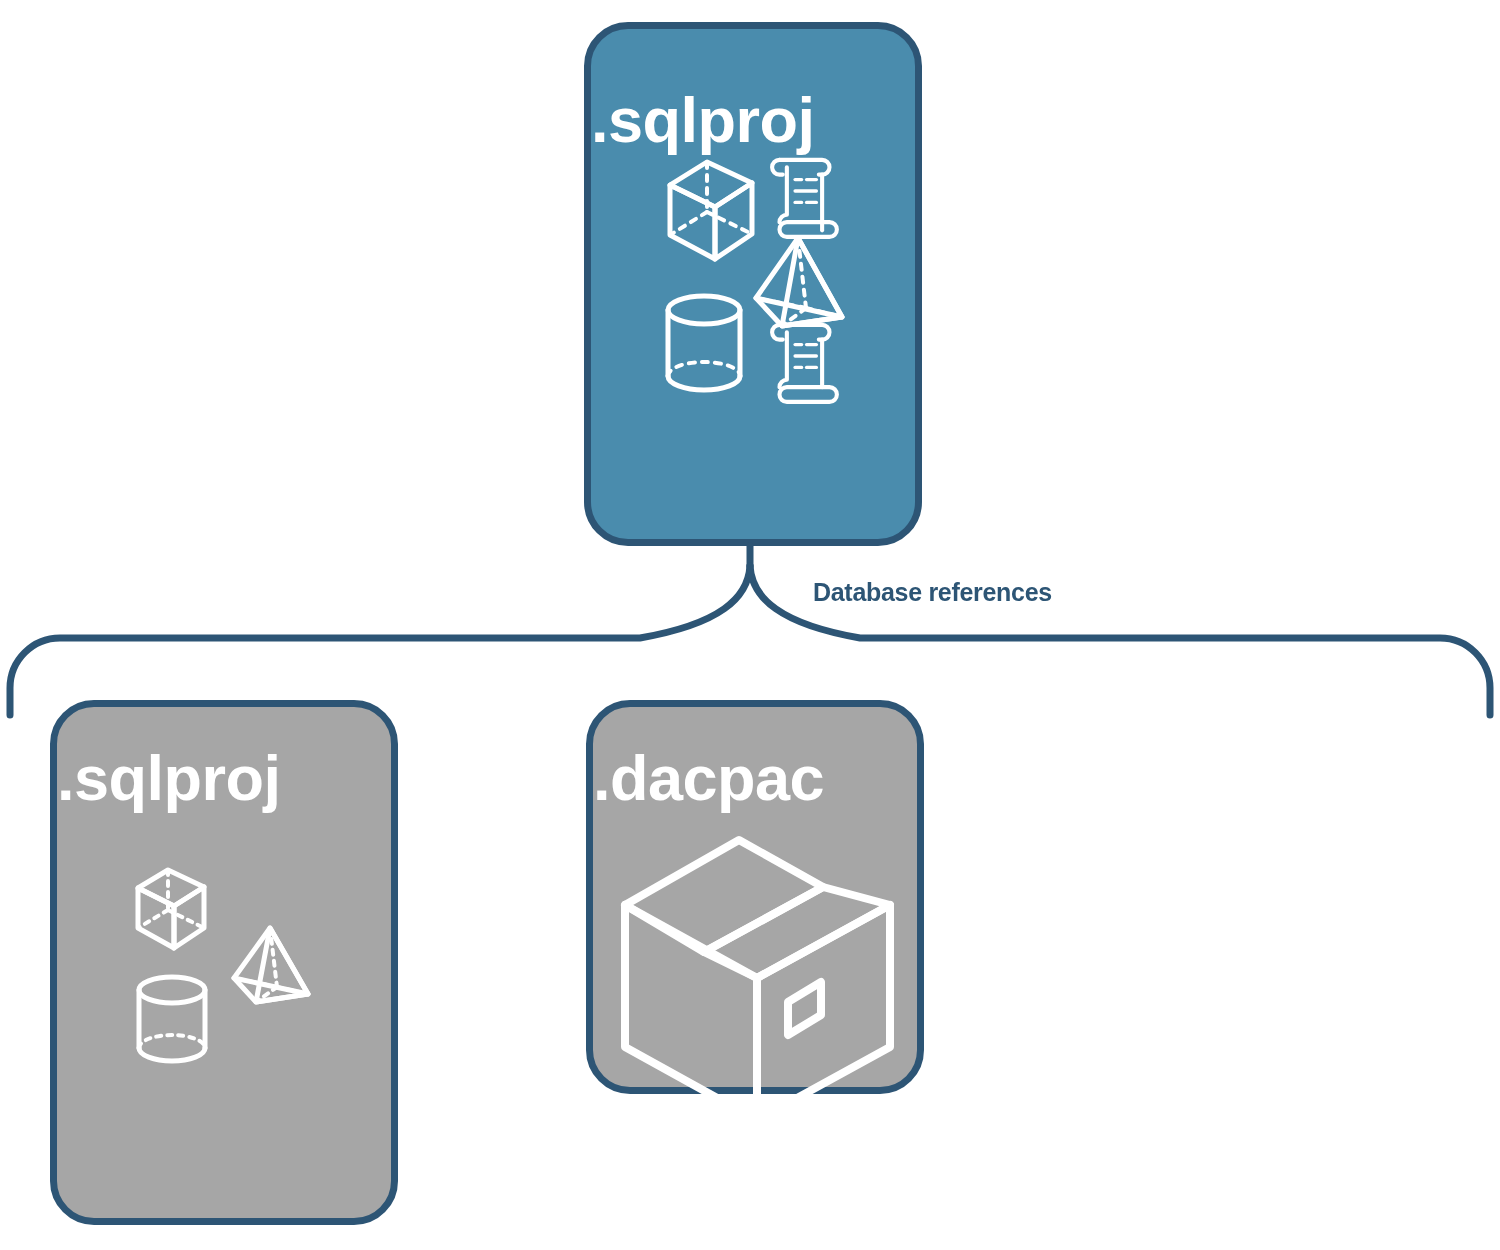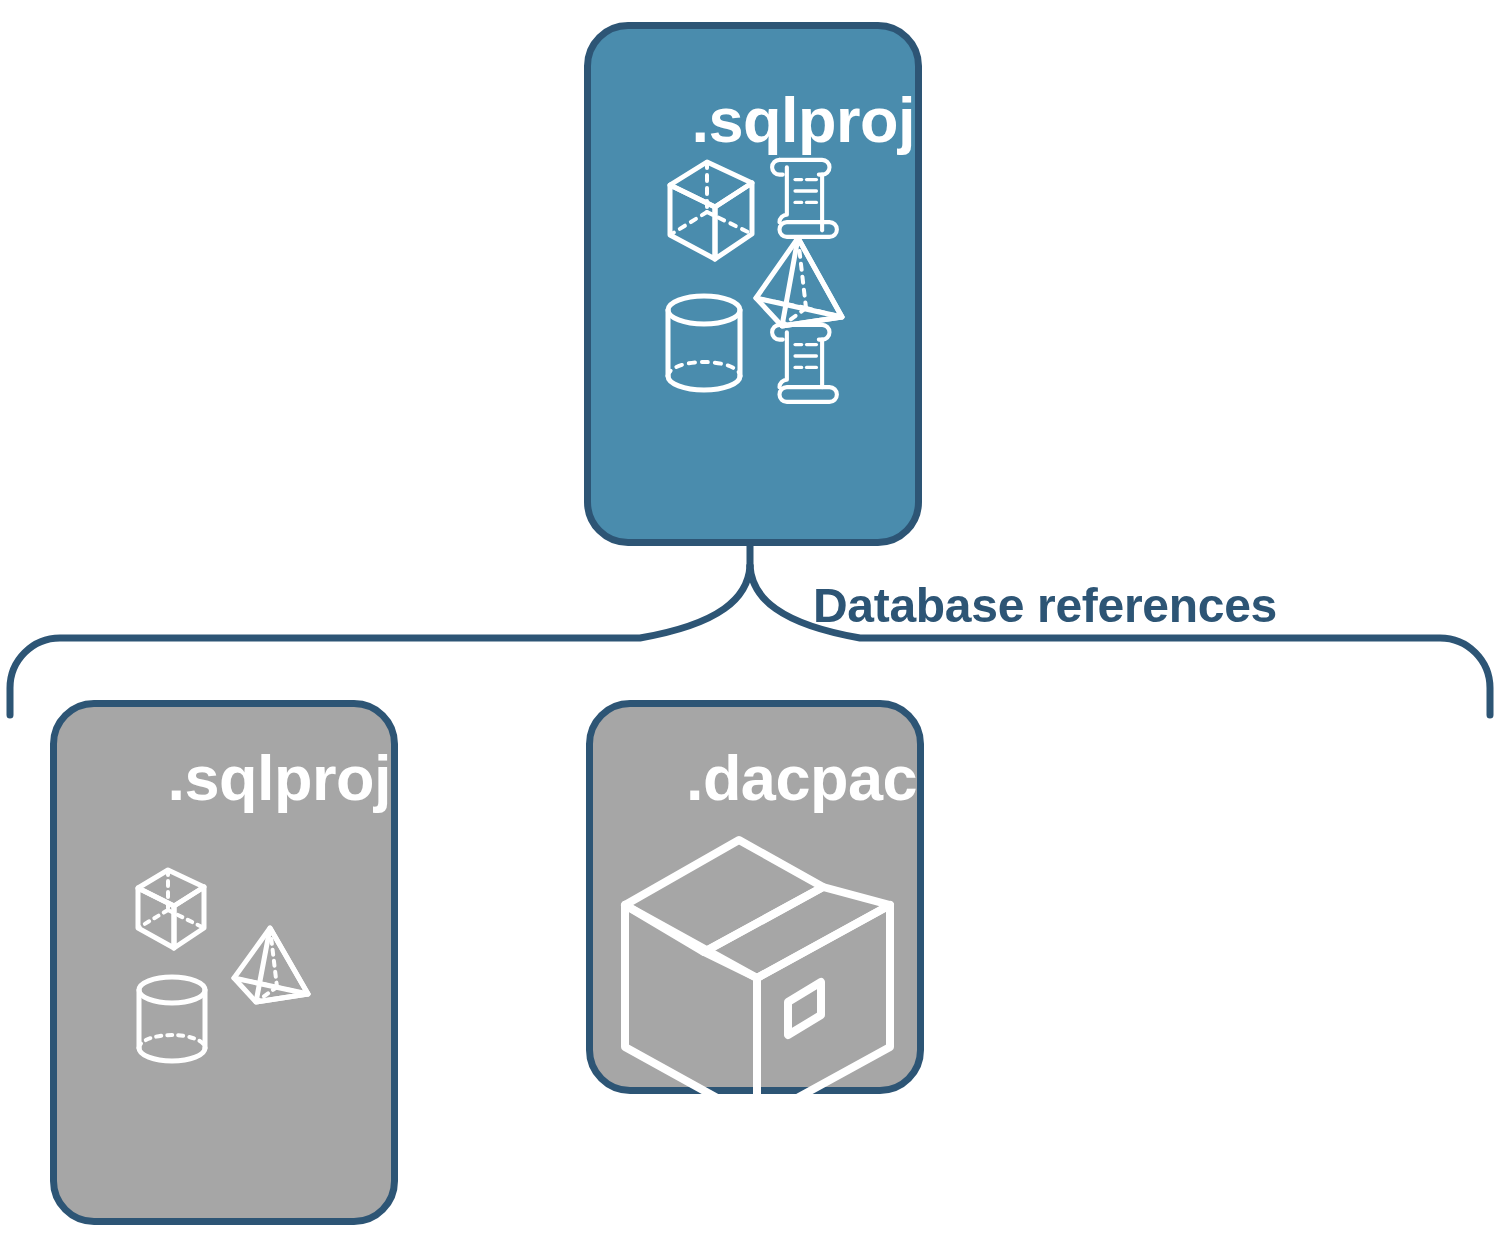--- a/index.html
+++ b/index.html
@@ -5,21 +5,21 @@
   html,body{margin:0;padding:0;background:#ffffff;}
   body{width:1500px;height:1250px;position:relative;overflow:hidden;
        font-family:"Liberation Sans","DejaVu Sans",sans-serif;}
   .stage{position:absolute;left:0;top:0;width:1500px;height:1250px;}
 
   .card{position:absolute;border-radius:44px;box-sizing:border-box;
         border:7px solid #2d5575;}
   .card.blue{background:#4a8cad;}
   .card.gray{background:#a6a6a6;}
 
-  .card-title{position:absolute;left:0;right:0;text-align:right;
+  .card-title{position:absolute;left:0;right:0;text-align:left;
               color:#ffffff;font-weight:bold;letter-spacing:-0.5px;
               line-height:1;}
 
   #card-top{left:584px;top:22px;width:338px;height:524px;}
   #card-top .card-title{top:60px;font-size:63px;}
 
   #card-sqlproj{left:50px;top:700px;width:348px;height:525px;}
   #card-dacpac{left:586px;top:700px;width:338px;height:394px;}
   #card-nupkg{left:1118px;top:700px;width:338px;height:525px;}
   .card.gray .card-title{top:740px;font-size:63px;}
@@ -28,21 +28,21 @@
   #card-nupkg .card-title{top:40px;}
 
   .icon-wrap{position:absolute;}
   #icons-top{left:660px;top:150px;width:190px;height:265px;}
   #icons-sqlproj{left:130px;top:860px;width:205px;height:210px;}
   #icons-dacpac{left:620px;top:835px;width:275px;height:290px;}
   #icons-nupkg{left:1185px;top:855px;width:240px;height:250px;}
 
   #bracket{position:absolute;left:0;top:540px;width:1500px;height:190px;}
   .label-dbref{position:absolute;left:813px;top:578px;
-               color:#2d5575;font-weight:bold;font-size:48px;
+               color:#2d5575;font-weight:bold;font-size:25px;
                letter-spacing:-0.3px;white-space:nowrap;}
 </style>
 </head>
 <body>
 
 <div class="stage">
 
   <div class="card blue" id="card-top">
     <div class="card-title">.sqlproj</div>
   </div>

